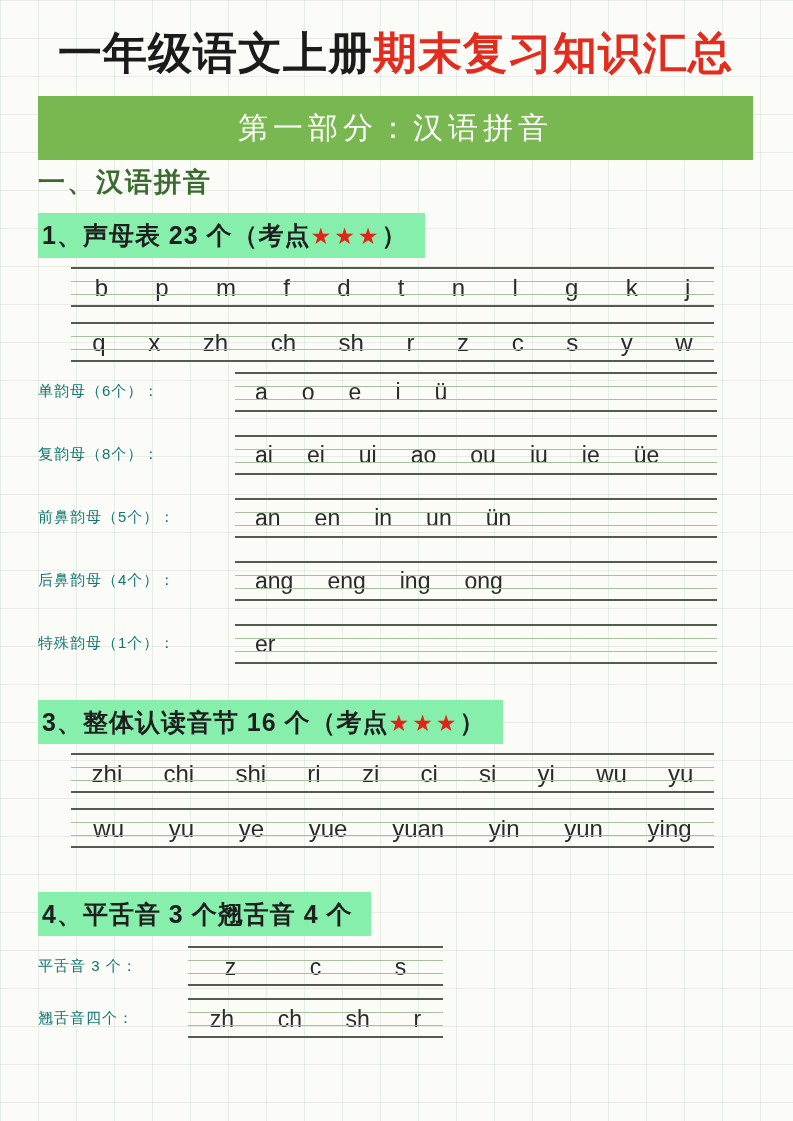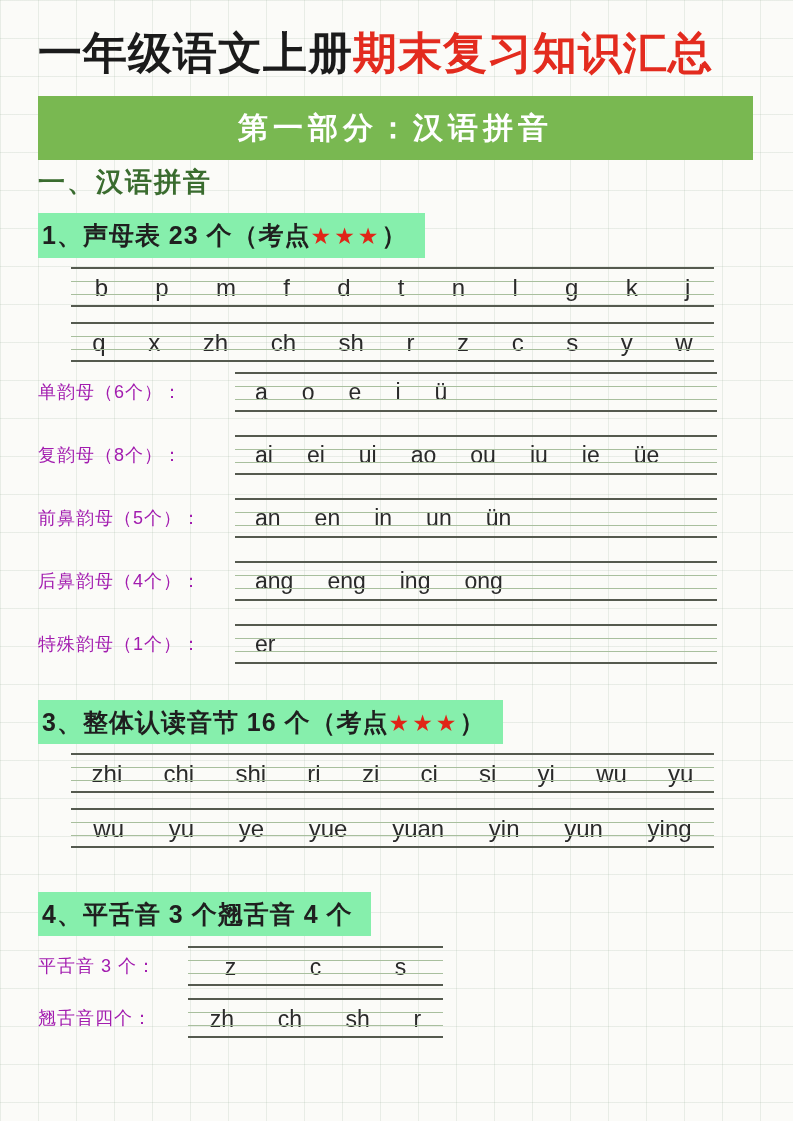--- a/index.html
+++ b/index.html
@@ -10,31 +10,31 @@
     background-color:#fbfbf8;
     background-image:
       linear-gradient(to right, rgba(165,185,165,.22) 1px, transparent 1px),
       linear-gradient(to bottom, rgba(165,185,165,.22) 1px, transparent 1px);
     background-size:38px 38px;
   }
   .page{ width:793px; height:1121px; padding:26px 40px 0 38px; }
 
   
   .title{
-    text-align:left; font-size:44px; font-weight:800; letter-spacing:1px;
+    text-align:center; font-size:44px; font-weight:800; letter-spacing:1px;
     line-height:1.25; white-space:nowrap;
     font-family:"Liberation Serif","DejaVu Serif",serif;
   }
   .t-black{ color:#1b1b1b; }
   .t-red{ color:#e32b1e; }
 
   
   .banner{
     margin-top:15px; height:64px; line-height:64px; background:#79b851;
-    text-align:center; color:#ffffff; font-size:30px; font-weight:700;
+    text-align:center; color:#ffffff; font-size:30px; font-weight:400;
     letter-spacing:5px;
   }
 
   
   .sec-head{
     margin-top:4px; font-size:27px; font-weight:800; color:#3a6c2f;
     letter-spacing:2px;
   }
 
   
@@ -61,21 +61,21 @@
   .letter{ font-size:24px; color:#2a2a2a; line-height:1; transform:translateY(1px); }
 
   .grid-full{ margin-left:33px; width:643px; justify-content:space-around; }
   .grid-full.first{ margin-top:9px; }
   .grid-full.second{ margin-top:15px; }
 
   
   .rows-wrap{ margin-top:10px; }
   .pin-row{ display:flex; align-items:center; margin-bottom:23px; }
   .pin-label{
-    flex:0 0 197px; font-size:18px; color:#a21caf; letter-spacing:1px;
+    flex:0 0 197px; font-size:15px; color:#0f766e; letter-spacing:1px;
     white-space:nowrap;
   }
   .pin-row .fourline{ flex:1; margin-right:36px; display:flex; gap:34px;
     padding-left:20px; justify-content:flex-start; }
   .pin-row .letter{ font-size:23px; }
 
   .sec4 .pin-row{ margin-bottom:12px; }
   .sec4 .pin-label{ flex:0 0 150px; }
   .sec4 .pin-row .fourline{
     flex:none; width:255px; margin-right:0; padding-left:0; gap:0;

